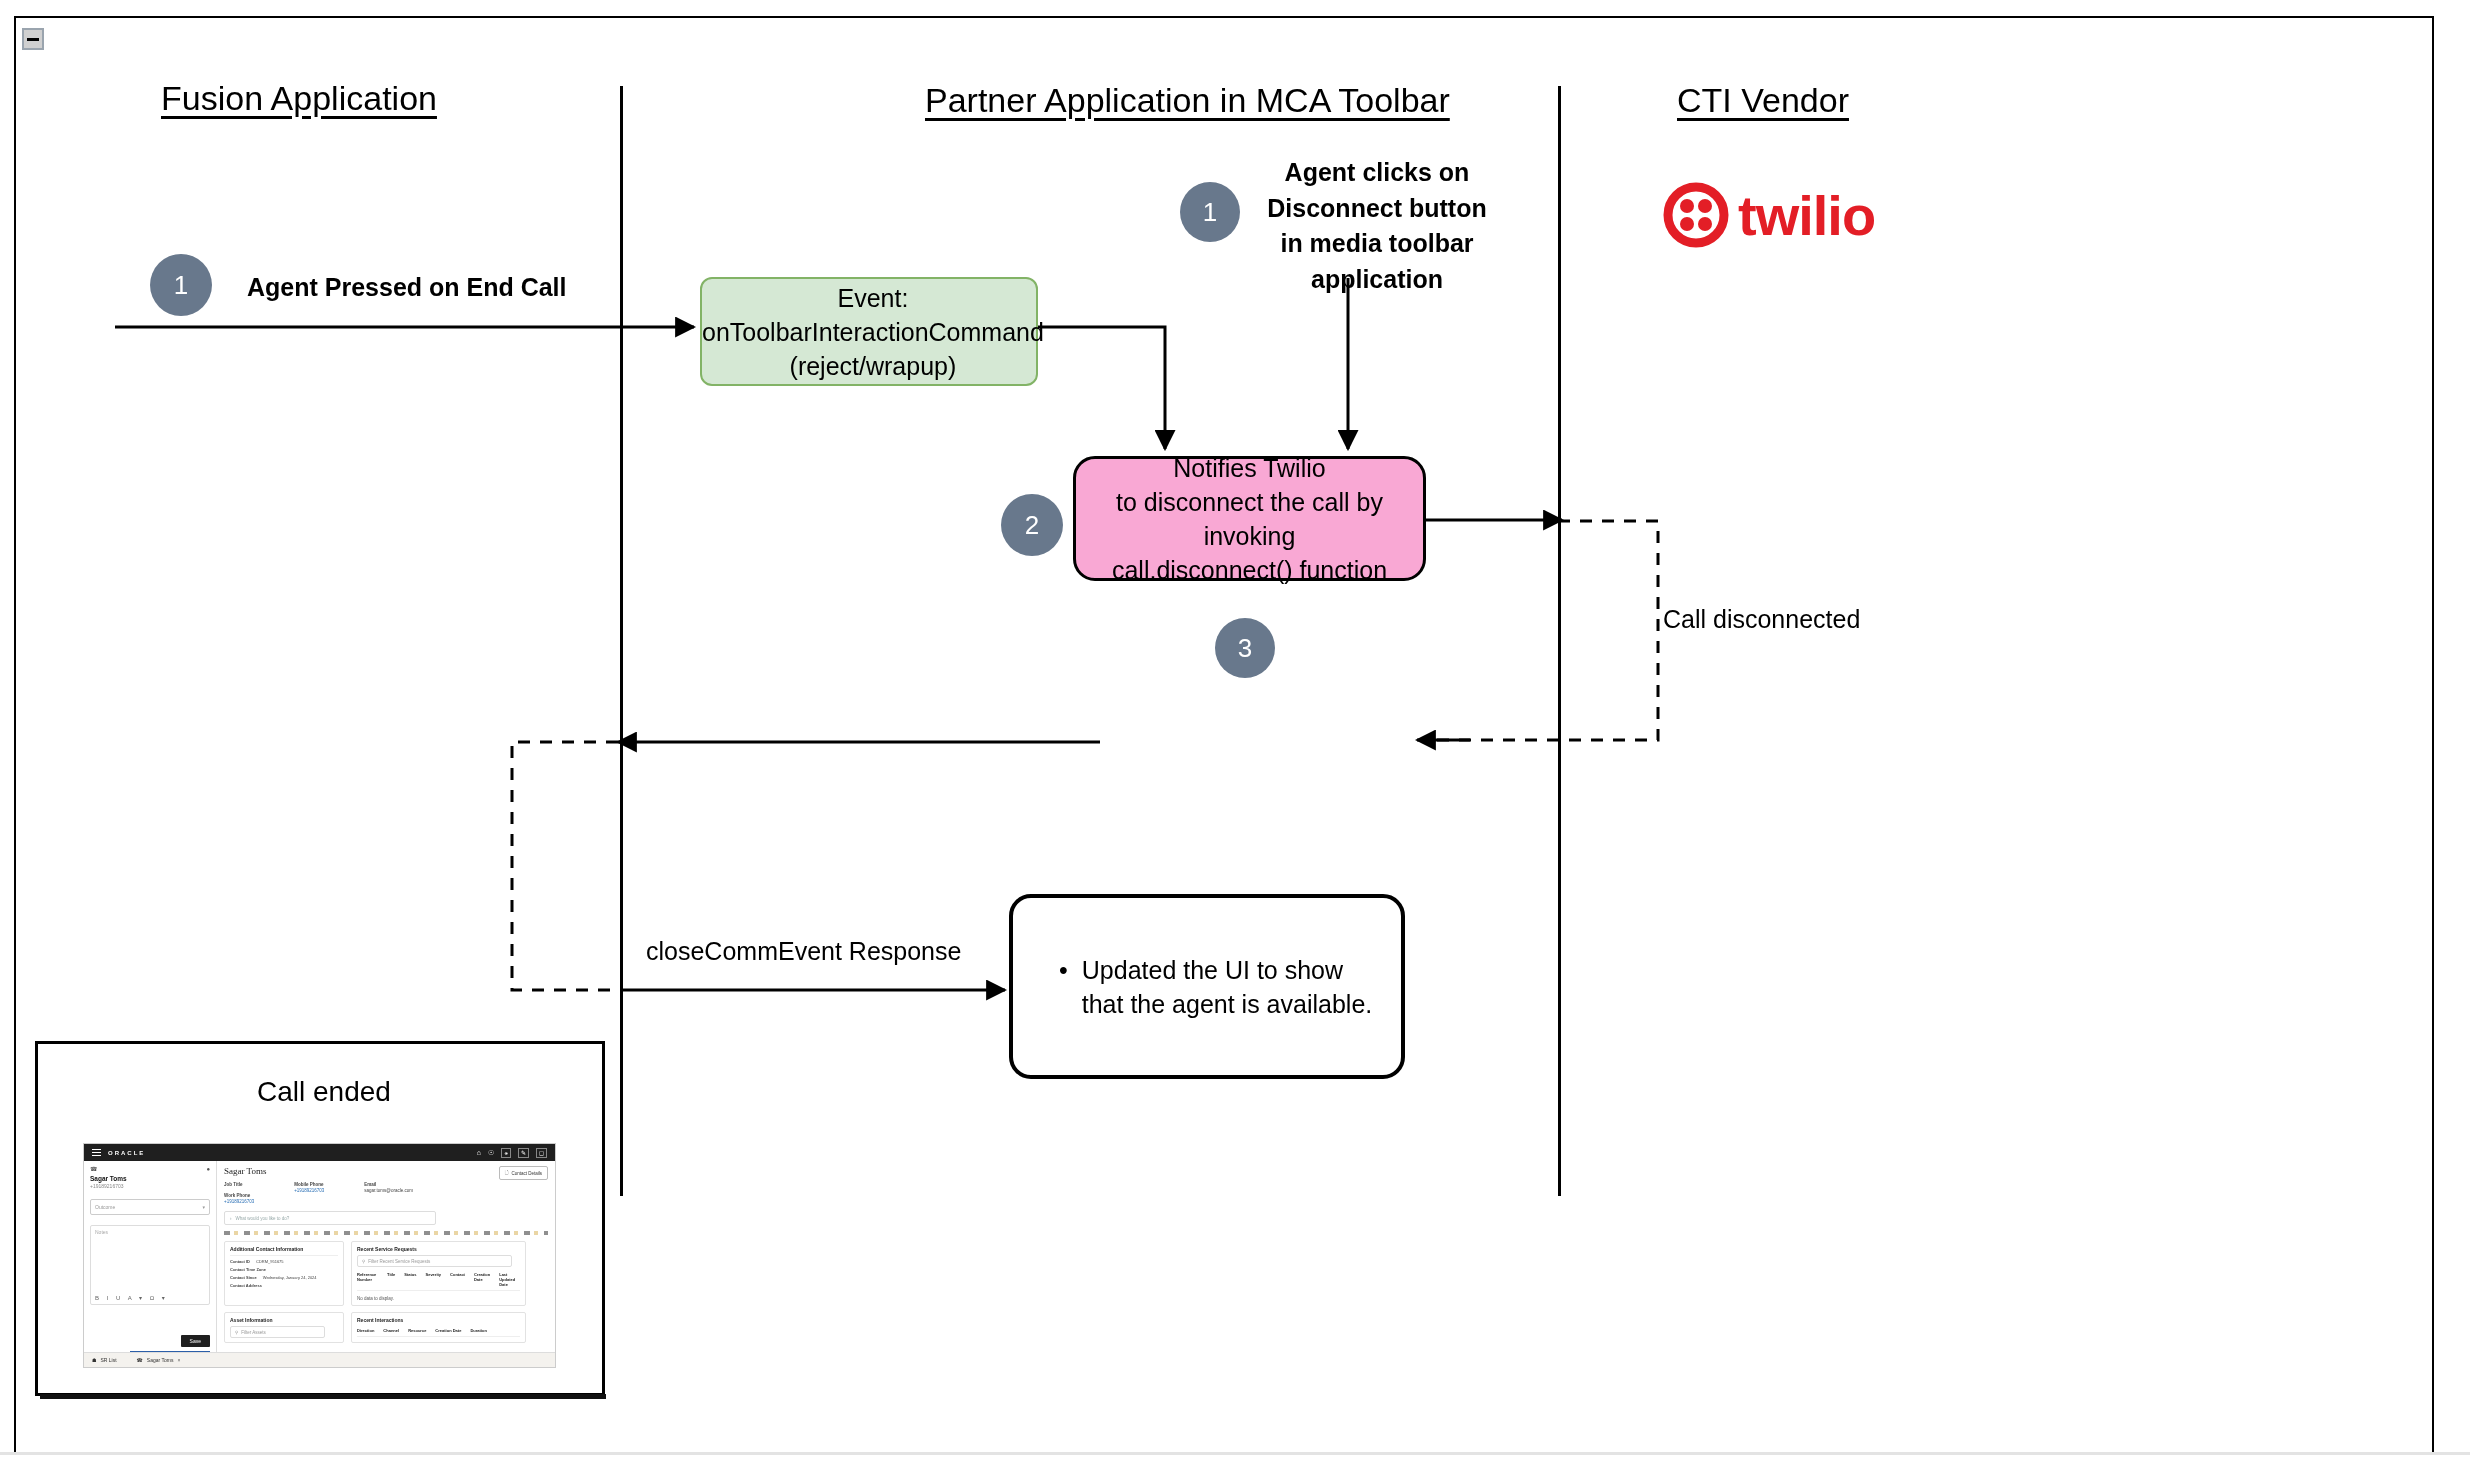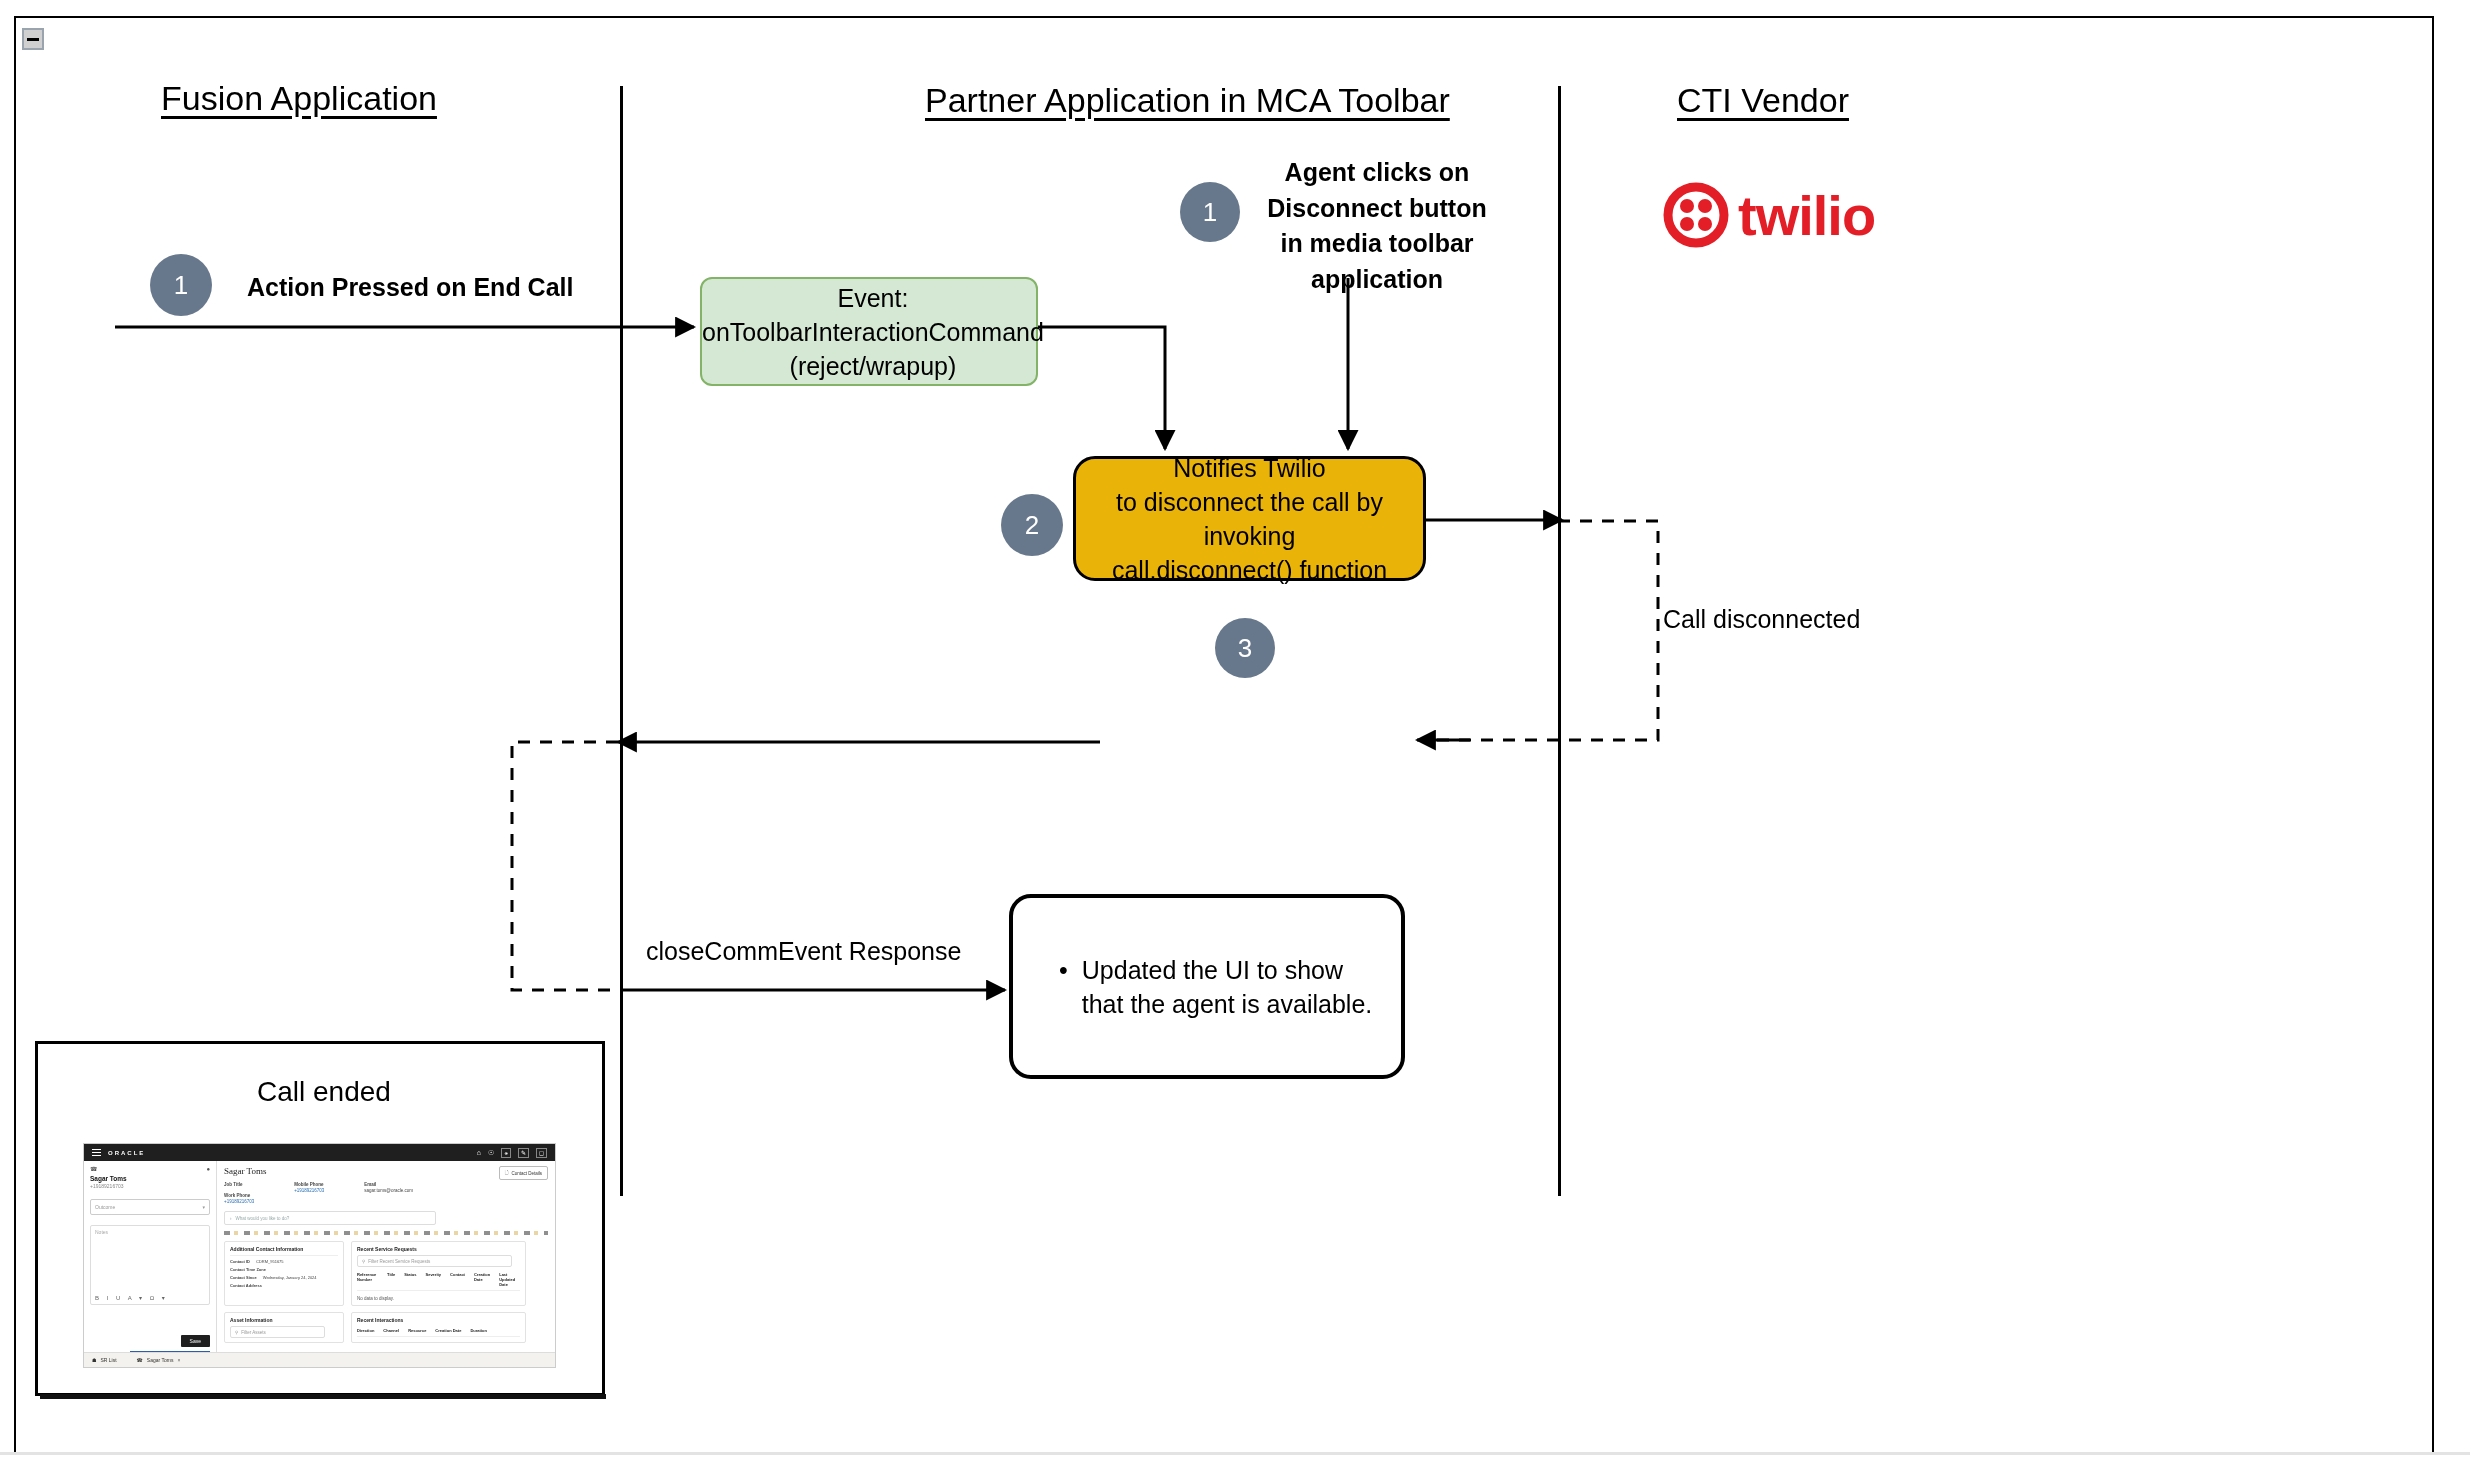--- a/index.html
+++ b/index.html
@@ -157,21 +157,21 @@
     font-size: 25px;
     line-height: 1.36;
     color: #000000;
   }
   #box-event {
     left: 700px; top: 277px; width: 338px; height: 109px;
     background: #d5e8d4; border: 2px solid #82b366; border-radius: 12px;
   }
   #box-notifies {
     left: 1073px; top: 456px; width: 353px; height: 125px;
-    background: #eab308; border: 3px solid #000000; border-radius: 22px;
+    background: #f9a8d4; border: 3px solid #000000; border-radius: 22px;
   }
   #box-fire {
     left: 1100px; top: 690px; width: 311px; height: 104px;
     background: #fff2cc; border: 2px solid #d6b656; border-radius: 14px;
   }
   #box-updated {
     left: 1009px; top: 894px; width: 396px; height: 185px;
     background: #ffffff; border: 4px solid #000000; border-radius: 22px;
     justify-content: flex-start; text-align: left;
   }
@@ -405,21 +405,21 @@
 
     <line x1="620" y1="990" x2="1005" y2="990" stroke="#000" stroke-width="3" marker-end="url(#arrow)"></line>
   </svg>
 
   <div class="step" id="step-1a">1</div>
   <div class="step" id="step-1b">1</div>
   <div class="step" id="step-2">2</div>
   <div class="step" id="step-3">3</div>
   <div class="step" id="step-4">4</div>
 
-  <div class="bold-label" id="label-pressed">Action Pressed on End Call</div>
+  <div class="bold-label" id="label-pressed">Agent Pressed on End Call</div>
   <div class="bold-label" id="label-clicks">Agent clicks on Disconnect button in media toolbar application</div>
   <div class="plain-label" id="label-call-disconnected">Call disconnected</div>
   <div class="plain-label" id="label-response">closeCommEvent Response</div>
 
   <div class="box" id="box-event">
     <div>
       <div>Event:</div>
       <div>onToolbarInteractionCommand</div>
       <div>(reject/wrapup)</div>
     </div>

